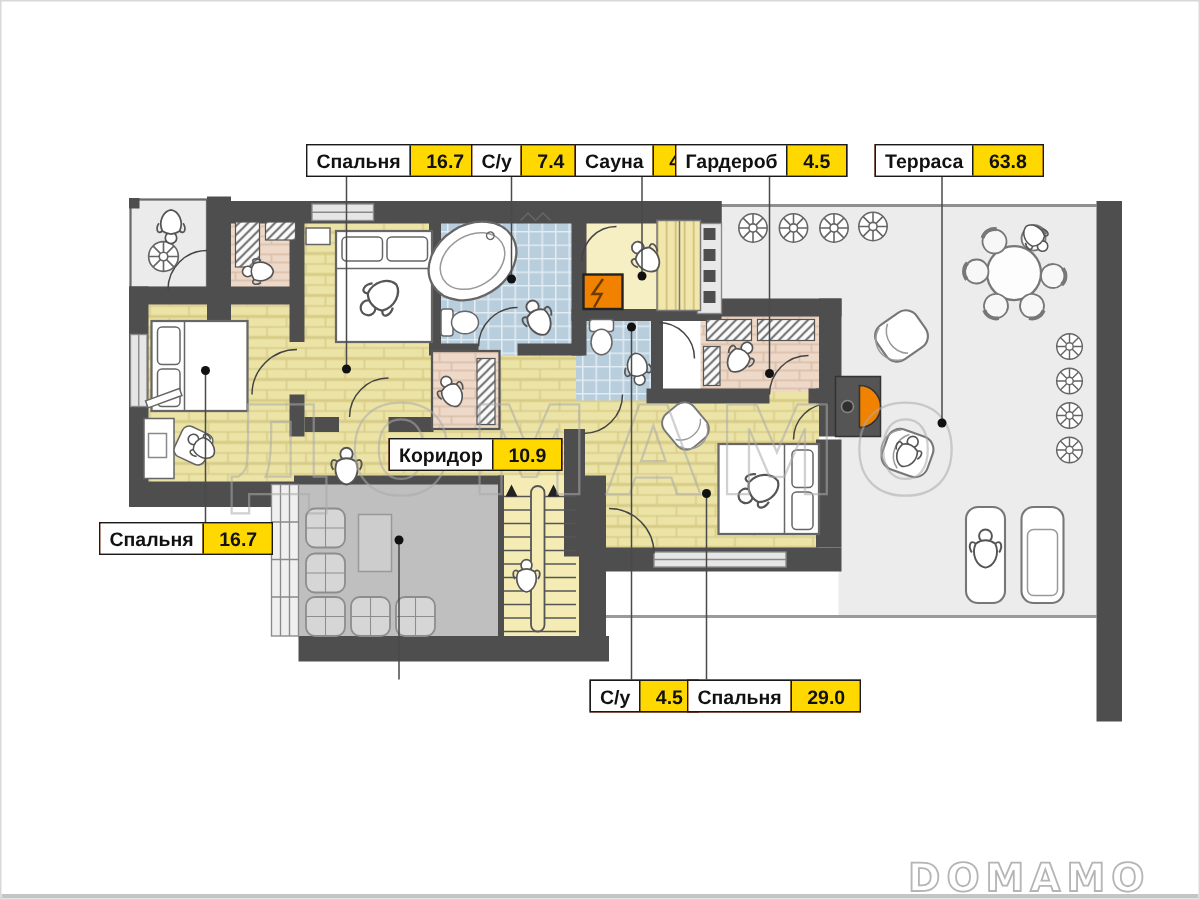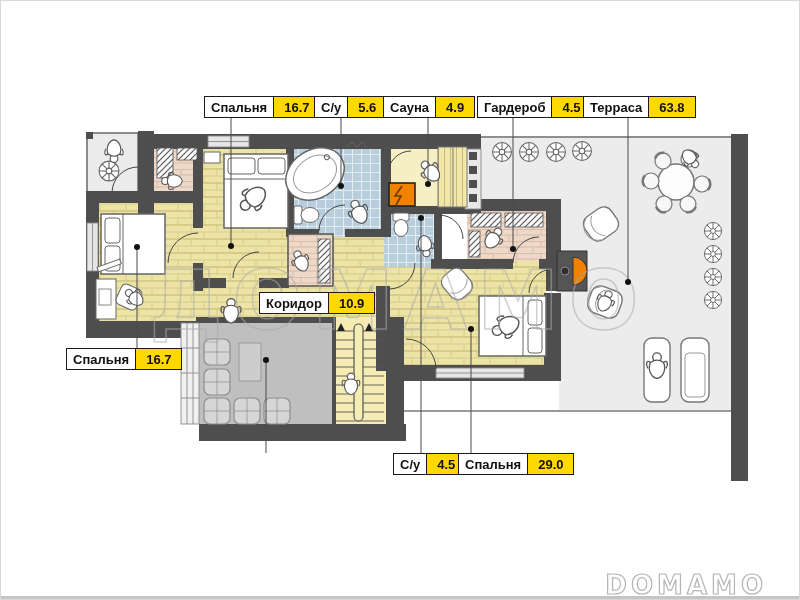--- a/index.html
+++ b/index.html
@@ -310,27 +310,27 @@
   <text x="766" y="593" text-anchor="end" font-size="26" font-weight="bold" letter-spacing="4" fill="#ffffff" stroke="#b5b5b5" stroke-width="1.2">DOMAMO</text>
 </svg>
 
 
 <div class="lbl" style="left:203px;top:95px">
   <span class="nm">Спальня</span>
   <span class="ar">16.7</span>
 </div>
 <div class="lbl" style="left:313px;top:95px">
   <span class="nm">С/у</span>
-  <span class="ar">5.6</span>
+  <span class="ar">7.4</span>
 </div>
 <div class="lbl" style="left:382px;top:95px">
   <span class="nm">Сауна</span>
   <span class="ar">4.9</span>
 </div>
-<div class="lbl" style="left:476px;top:95px">
+<div class="lbl" style="left:449px;top:95px">
   <span class="nm">Гардероб</span>
   <span class="ar">4.5</span>
 </div>
 <div class="lbl" style="left:582px;top:95px">
   <span class="nm">Терраса</span>
   <span class="ar">63.8</span>
 </div>
 <div class="lbl" style="left:65px;top:347px">
   <span class="nm">Спальня</span>
   <span class="ar">16.7</span>

